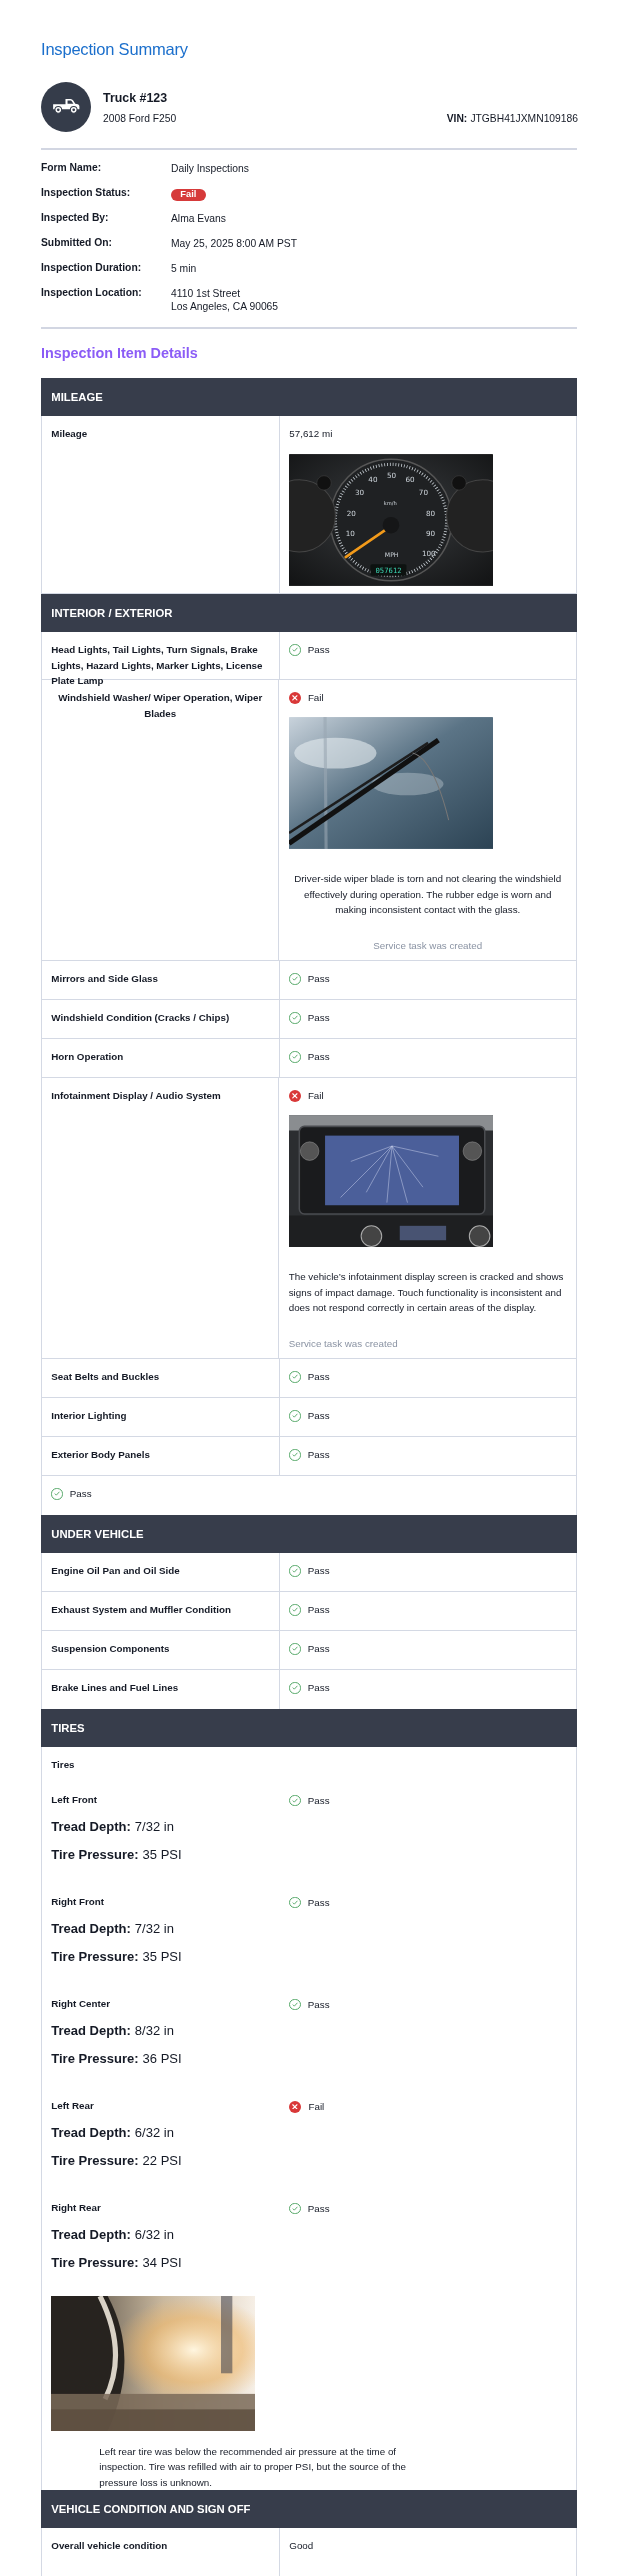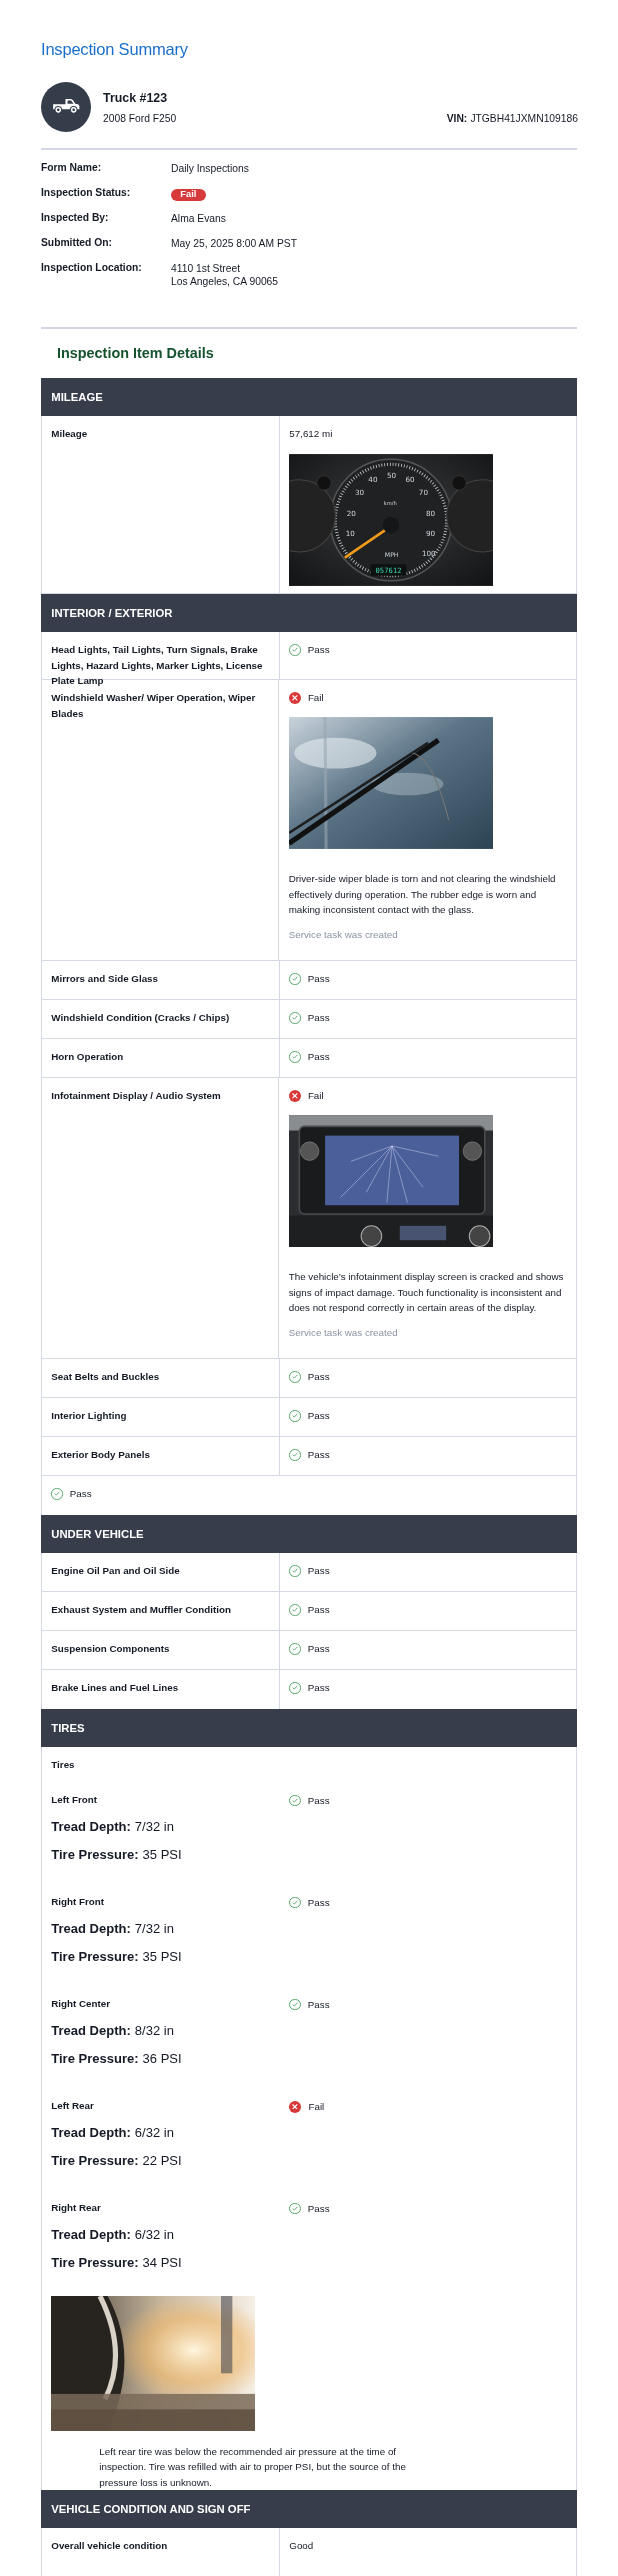--- a/index.html
+++ b/index.html
@@ -33,21 +33,21 @@
   .info-row { display: flex; height: 25px; align-items: flex-start; font-size: 10.3px; }
   .info-row .lbl { width: 130px; font-weight: bold; padding-top: 1px; }
   .info-row .val { flex: 1; padding-top: 1px; line-height: 13.4px; }
   .info-row.tall { height: 41px; }
   .badge-fail {
     display: inline-block; background: #d63a3a; color: #fff; font-weight: bold;
     font-size: 9.3px; border-radius: 6.2px; padding: 0.5px 9.3px 1px; line-height: 10.8px;
   }
 
   .section-title {
-    position: absolute; top: 345px; left: 16px; font-size: 14.4px; font-weight: bold; color: #14532d;
+    position: absolute; top: 345px; left: 0; font-size: 14.4px; font-weight: bold; color: #8b5cf6;
   }
 
   .table { position: absolute; top: 378px; left: 0; width: 536px; }
   .sec-header {
     background: #373d4b; color: #ffffff; font-weight: bold; font-size: 11.3px;
     height: 38px; display: flex; align-items: center; padding-left: 10.3px;
     text-transform: uppercase;
   }
   .row {
     display: flex; border-left: 1px solid #d4d9e4; border-right: 1px solid #d4d9e4;
@@ -66,21 +66,21 @@
     width: 11.3px; height: 11.3px; border-radius: 50%; border: 1.3px solid #55a868;
     display: inline-flex; align-items: center; justify-content: center; flex: none;
   }
   .icon-fail {
     width: 12px; height: 12px; border-radius: 50%; background: #d93838;
     display: inline-flex; align-items: center; justify-content: center; flex: none;
   }
 
   .photo { width: 204px; height: 132px; margin-top: 8.2px; display: block; border-radius: 0.5px; overflow: hidden; }
   .note { margin-top: 22px; font-size: 9.8px; line-height: 15.5px; color: #151a26; width: 278px; }
-  .service { margin-top: 9px; font-size: 9.8px; color: #8a93a3; }
+  .service { margin-top: 20px; font-size: 9.8px; color: #8a93a3; }
 
   .tires-block { border-left: 1px solid #d4d9e4; border-right: 1px solid #d4d9e4; padding: 12.4px 9.3px 10.3px 9.3px; position: relative; }
   .tires-label { font-weight: bold; font-size: 9.8px; height: 15.5px; }
   .tire { margin-top: 17px; position: relative; height: 85px; }
   .tire:first-of-type { margin-top: 17px; }
   .tire .name { font-weight: bold; font-size: 9.8px; height: 15.5px; line-height: 15.5px; }
   .tire .st { position: absolute; left: 238px; top: 1px; }
   .tire .line { font-size: 13px; height: 15.5px; line-height: 15.5px; margin-top: 12px; }
   .tire .line b { font-weight: bold; margin-right: 4.1px; }
   .tire-photo { width: 204px; height: 135px; margin-top: 14.4px; }
@@ -124,20 +124,24 @@
       <div class="lbl">Inspection Status:</div>
       <div class="val"><span class="badge-fail">Fail</span></div>
     </div>
     <div class="info-row">
       <div class="lbl">Inspected By:</div>
       <div class="val">Alma Evans</div>
     </div>
     <div class="info-row">
       <div class="lbl">Submitted On:</div>
       <div class="val">May 25, 2025 8:00 AM PST</div>
+    </div>
+    <div class="info-row">
+      <div class="lbl">Inspection Duration:</div>
+      <div class="val">5 min</div>
     </div>
     <div class="info-row tall">
       <div class="lbl">Inspection Location:</div>
       <div class="val">
         <div>4110 1st Street</div>
         <div>Los Angeles, CA 90065</div>
       </div>
     </div>
   </div>
 
@@ -199,21 +203,21 @@
             <span class="icon-pass">
               <svg width="6.2" height="5.2" viewBox="0 0 12 10">
                 <path d="M1.5 5 L4.5 8 L10.5 1.5" fill="none" stroke="#55a868" stroke-width="1.8"></path>
               </svg>
             </span>
             <span class="txt">Pass</span>
           </div>
         </div>
     </div>
 
-    <div class="row" style="height:281px;">
+    <div class="row" style="height:281px;text-align:center;">
       <div class="c1">Windshield Washer/ Wiper Operation, Wiper Blades</div>
       <div class="c2">
         <div class="status">
             <span class="icon-fail">
               <svg width="5.7" height="5.7" viewBox="0 0 11 11">
                 <path d="M1.5 1.5 L9.5 9.5 M9.5 1.5 L1.5 9.5" stroke="#fff" stroke-width="2.2" stroke-linecap="round"></path>
               </svg>
             </span>
             <span class="txt">Fail</span>
           </div>

